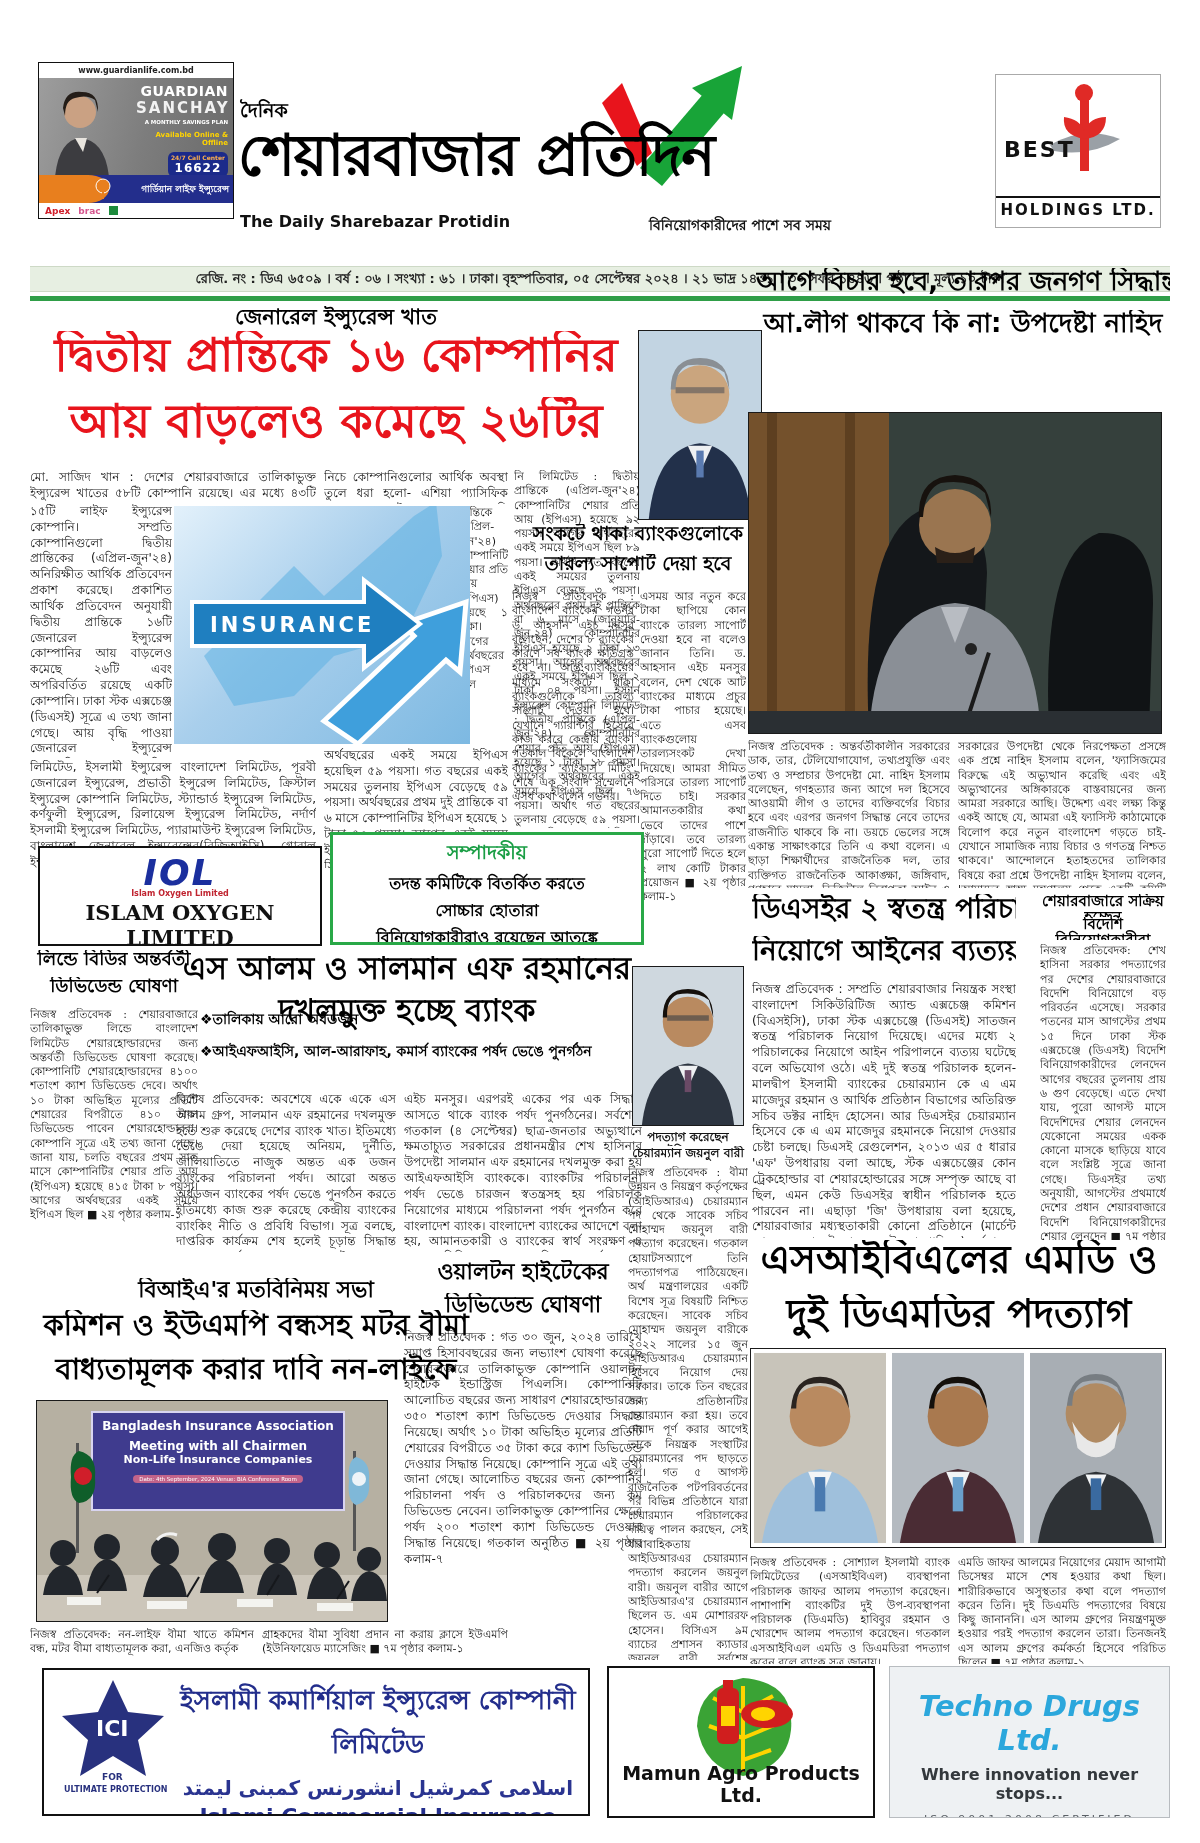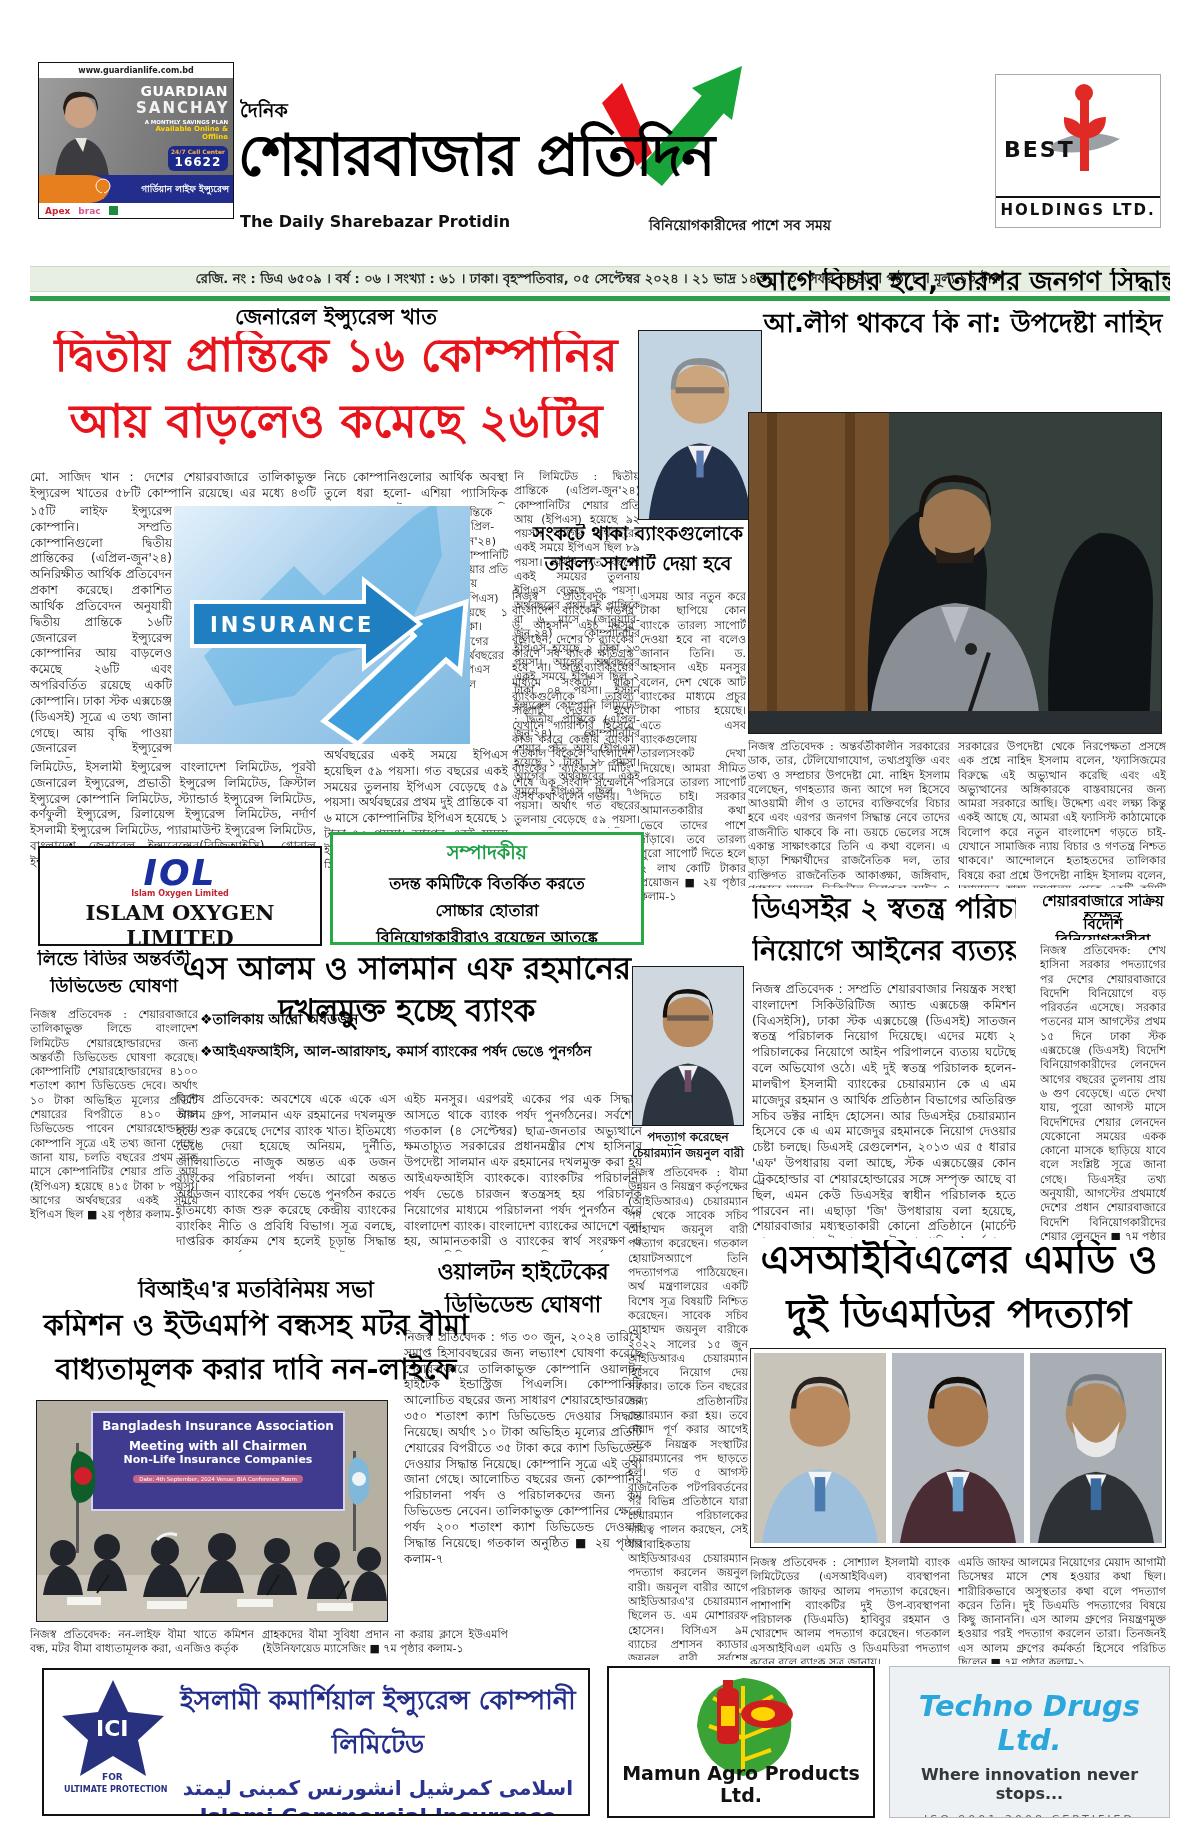--- a/index.html
+++ b/index.html
@@ -30,21 +30,21 @@
       <svg style="position:absolute;left:-4px;top:4px;" width="95" height="95" viewBox="0 0 95 95">
         <circle cx="45" cy="30" r="16" fill="#caa183"></circle>
         <path d="M28,26 Q30,8 47,10 Q64,10 63,30 L60,18 Q52,12 40,16 Q30,18 30,34 Z" fill="#241d18"></path>
         <path d="M20,95 Q24,58 45,56 Q70,58 74,95 Z" fill="#3c3c40"></path>
         <path d="M40,56 L52,56 L48,70 Z" fill="#e8e4de"></path>
       </svg>
       <div style="position:absolute;right:5px;top:5px;width:92px;text-align:right;">
         <div style="font-size:14px;font-weight:800;color:#fff;letter-spacing:.5px;">GUARDIAN</div>
         <div style="font-size:15px;font-weight:800;color:#f2f2f2;letter-spacing:2px;">SANCHAY</div>
         <div style="font-size:5.5px;font-weight:700;color:#fff;margin-top:2px;">A MONTHLY SAVINGS PLAN</div>
-        <div style="font-size:7px;font-weight:800;color:#ffd400;margin-top:0;">Available Online &amp; Offline</div>
+        <div style="font-size:7px;font-weight:800;color:#ffd400;margin-top:6px;">Available Online &amp; Offline</div>
         <div style="margin-top:5px;background:#1b2a8a;border-radius:6px;padding:2px 3px;display:inline-block;text-align:center;">
           <div style="font-size:6px;color:#ffb14d;font-weight:700;">24/7 Call Center</div>
           <div style="font-size:12px;color:#fff;font-weight:800;letter-spacing:1px;">16622</div>
         </div>
       </div>
     </div>
     <div style="position:relative;height:28px;background:#232e8c;overflow:hidden;">
       <div style="position:absolute;left:0;top:0;width:70px;height:28px;background:#e87f1e;border-radius:0 60% 60% 0 / 0 100% 100% 0;"></div>
       <svg style="position:absolute;left:52px;top:2px;" width="24" height="24" viewBox="0 0 24 24">
         <circle cx="12" cy="9" r="7" fill="#e87f1e" stroke="#fff" stroke-width="1"></circle>

